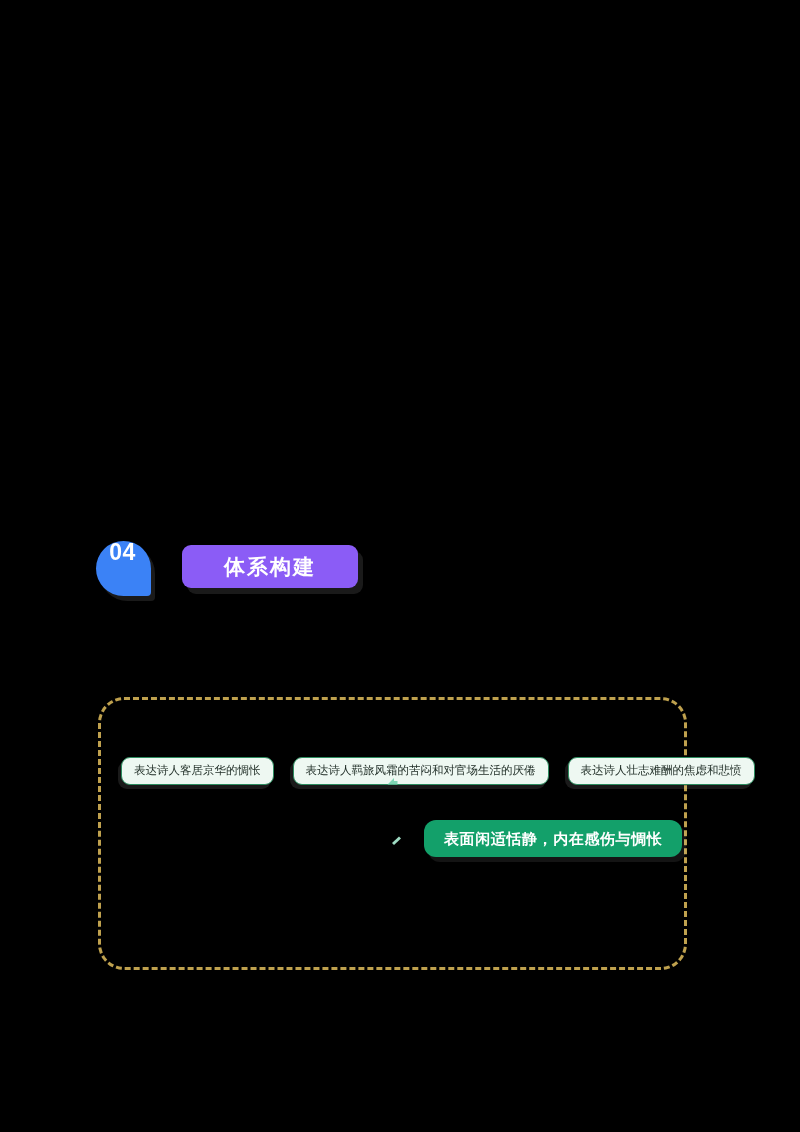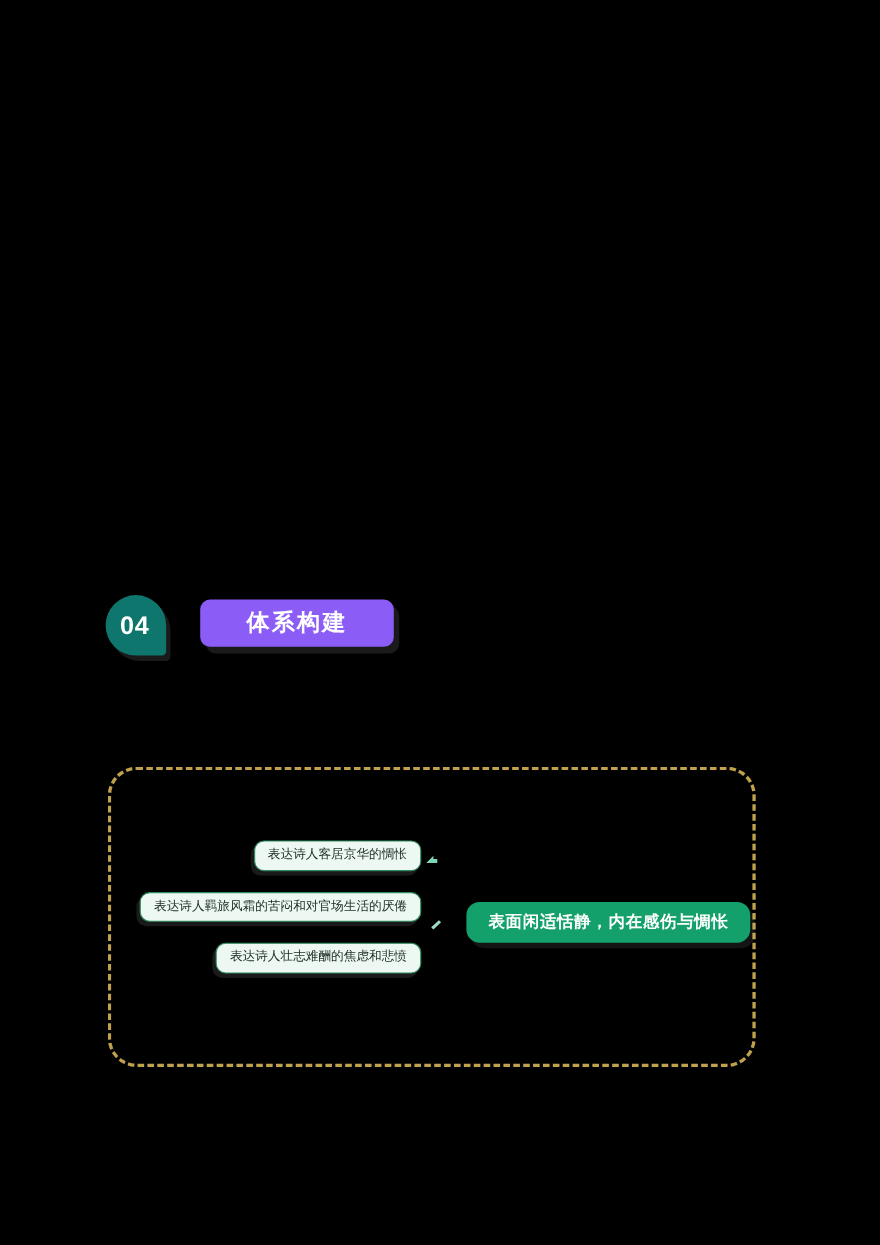--- a/index.html
+++ b/index.html
@@ -25,25 +25,24 @@
     height: 56px;
   }
 
   
   .badge {
     position: absolute;
     left: 0px;
     top: 0px;
     width: 55px;
     height: 55px;
-    background: #0f766e;
+    background: #3b82f6;
     border-radius: 50% 50% 4px 50%;
     box-shadow: 4px 5px 0 rgba(255,255,255,0.10);
     display: flex;
-    align-items: center;
     justify-content: center;
   }
   .badge-number {
     color: #ffffff;
     font-size: 23px;
     font-weight: bold;
     letter-spacing: 0.5px;
     line-height: 1;
     padding-right: 2px;
   }
@@ -87,24 +86,24 @@
     left: 0;
     top: 0;
     width: 100%;
     height: 100%;
   }
 
   
   .left-col {
     position: absolute;
     left: 20px;
-    top: 64px;
+    top: 57px;
     width: 262px;
     display: flex;
-    flex-direction: column;
+    flex-direction: row;
     align-items: flex-end;
     gap: 19px;
     font-family: Liberation Serif, serif;
   }
 
   .mint-box {
     background: #eef8f2;
     border: 1.4px solid #2c8c5f;
     border-radius: 9px;
     padding: 7px 12px;

